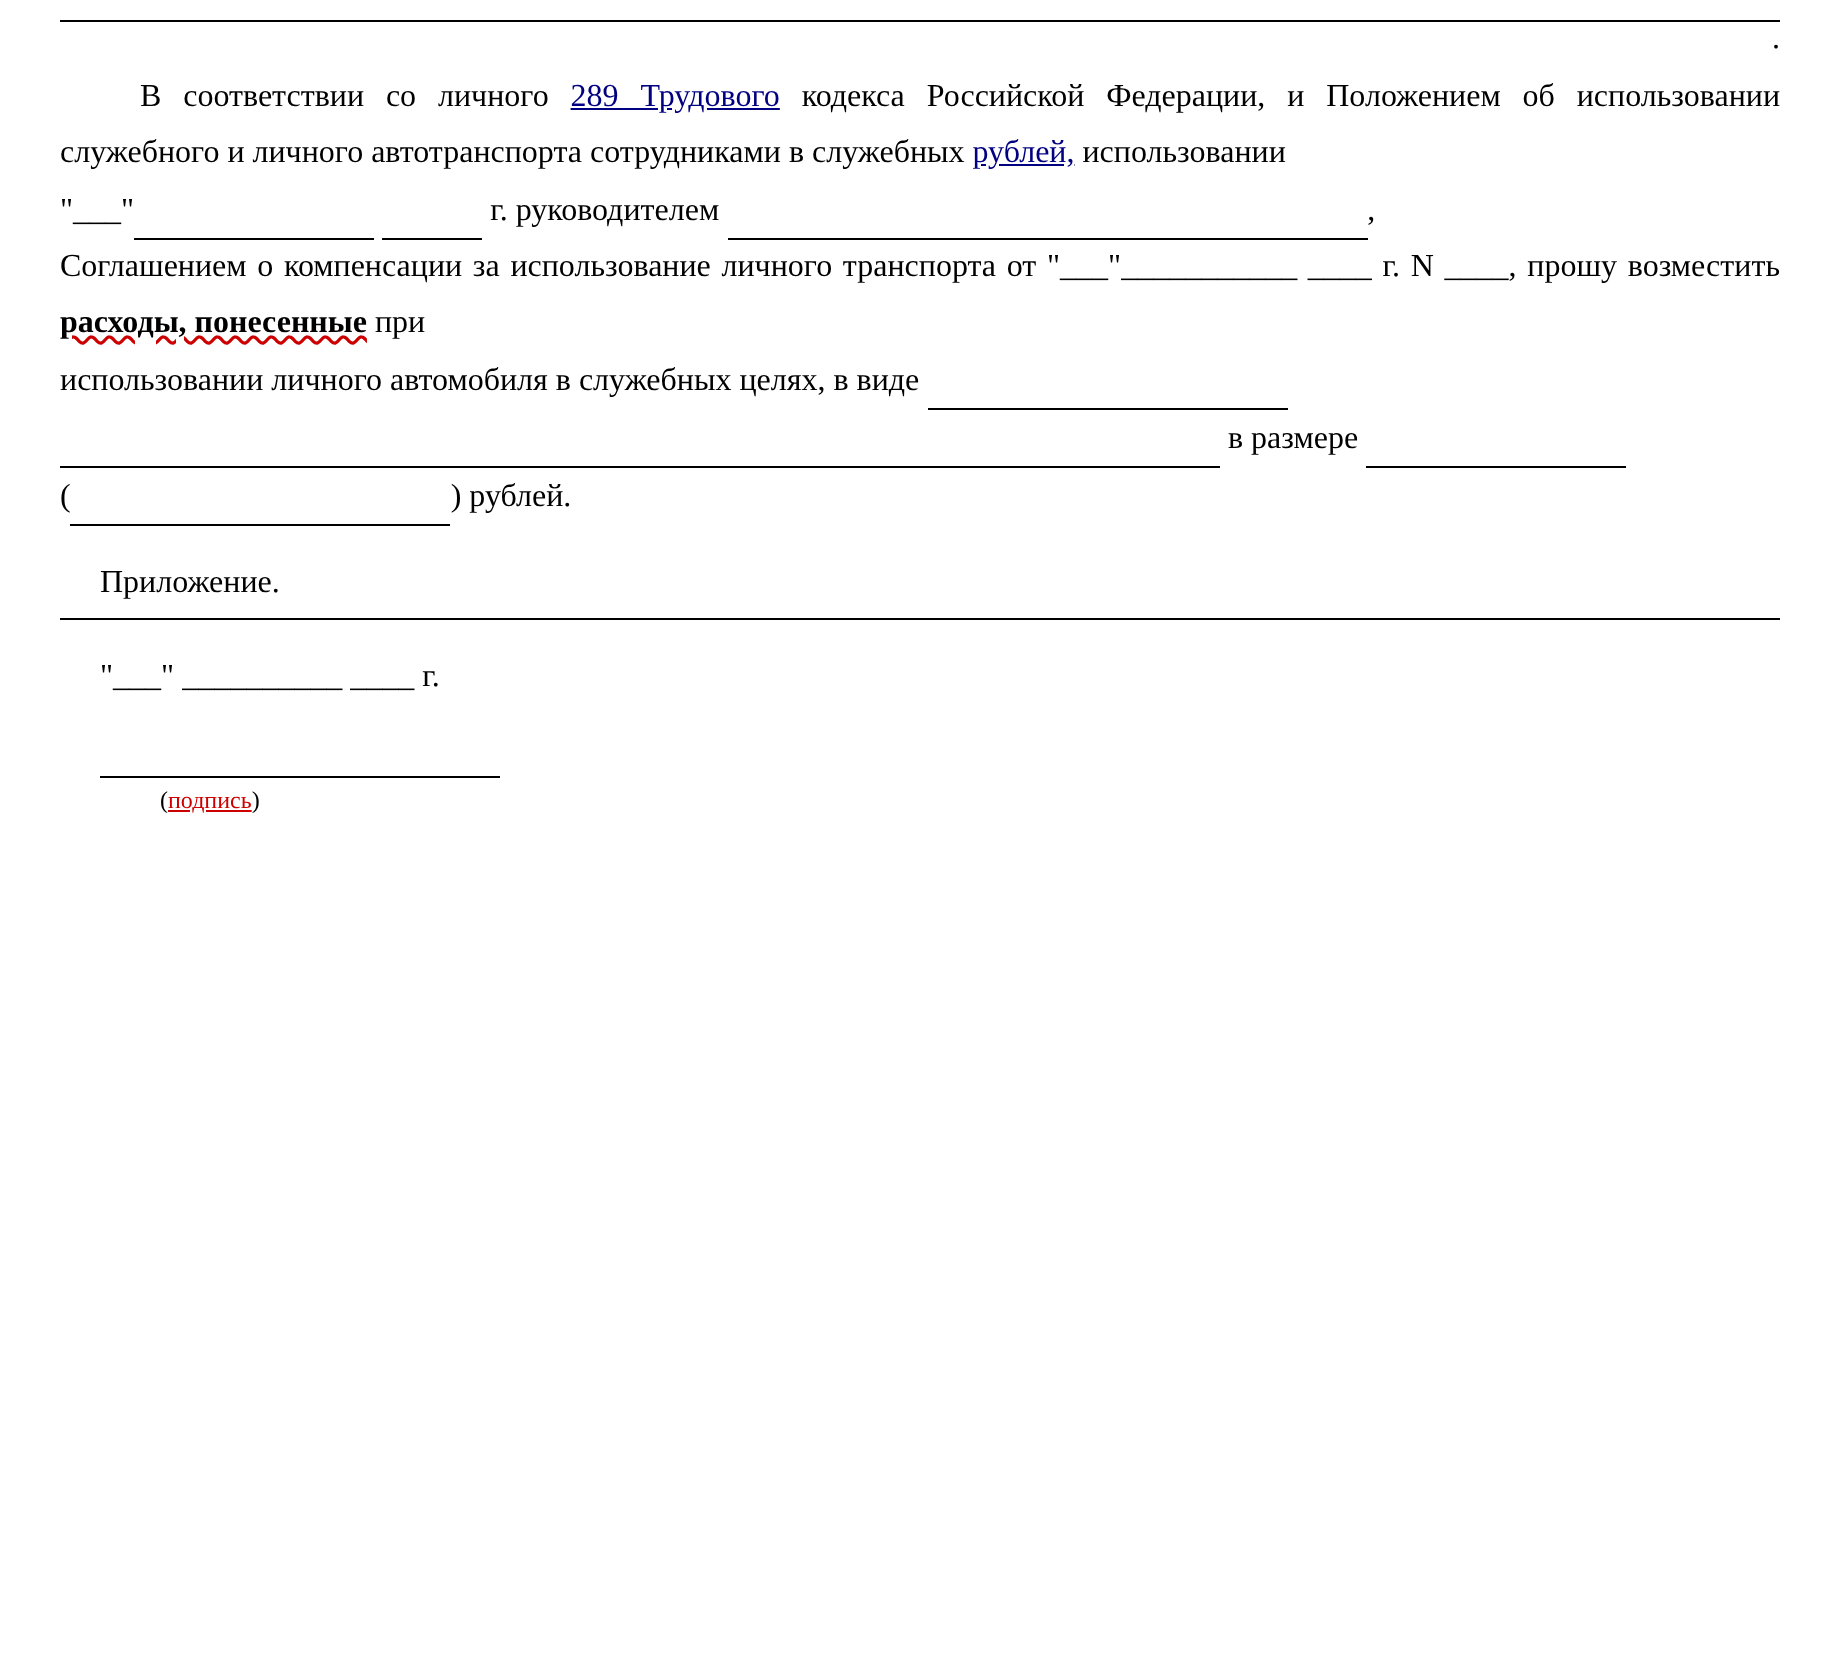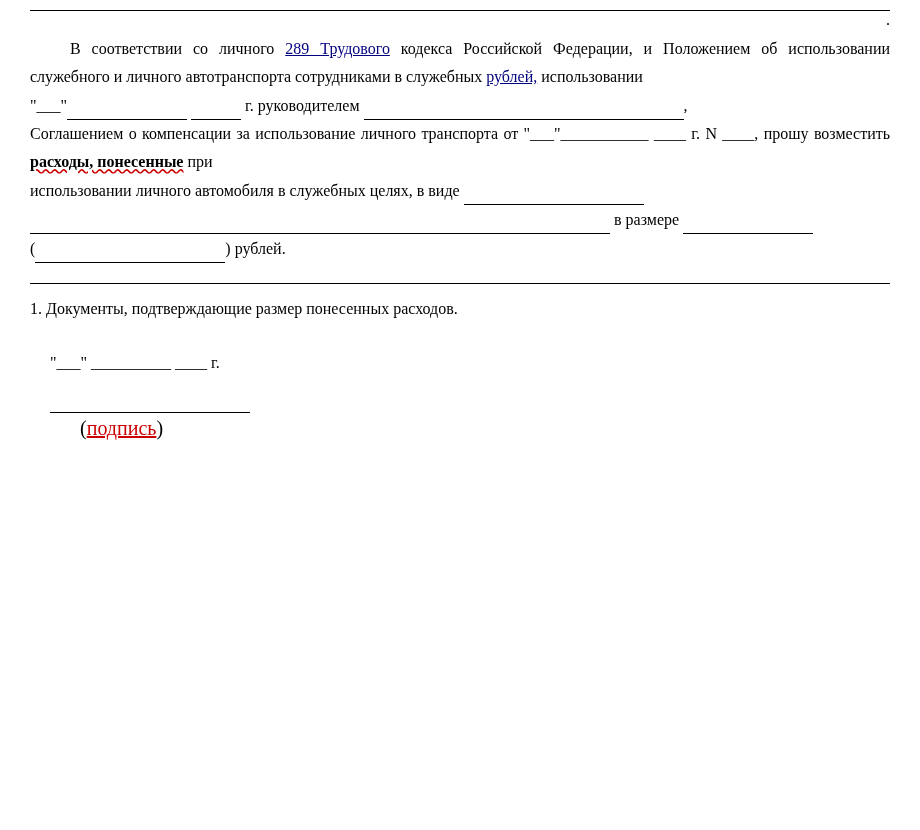--- a/index.html
+++ b/index.html
@@ -88,21 +88,21 @@
     }
 
     .signature-line {
       border-bottom: 1px solid #000;
       width: 200px;
       margin-bottom: 4px;
     }
 
     .signature-label {
       margin-left: 30px;
-      font-size: 20px;
+      font-size: 12px;
     }
 
     .signature-label span {
       text-decoration: underline;
       color: #cc0000;
     }
   </style>
 </head>
 <body>
 
@@ -121,22 +121,22 @@
       <br>
       использовании личного автомобиля в служебных целях, в виде <span class="blank-line" style="width:180px;">&nbsp;</span>
       <br>
       <span class="blank-line" style="width:580px;">&nbsp;</span> в размере <span class="blank-line" style="width:130px;">&nbsp;</span>
       <br>
       (<span class="blank-line" style="width:190px;">&nbsp;</span>) рублей.
     </p>
   </div>
 
   <div class="prilozhenie-section">
+    <div class="prilozhenie-title">Приложение.</div>
     <div class="separator-line"></div>
-    <div class="prilozhenie-item">1. Документы, подтверждающие размер понесенных расходов.</div>
   </div>
 
   <div class="date-line">"___" __________ ____ г.</div>
 
   <div class="signature-section">
     <div class="signature-line"></div>
     <div class="signature-label">
       (<span style="text-decoration: underline; color: #cc0000;">подпись</span>)
     </div>
   </div>

